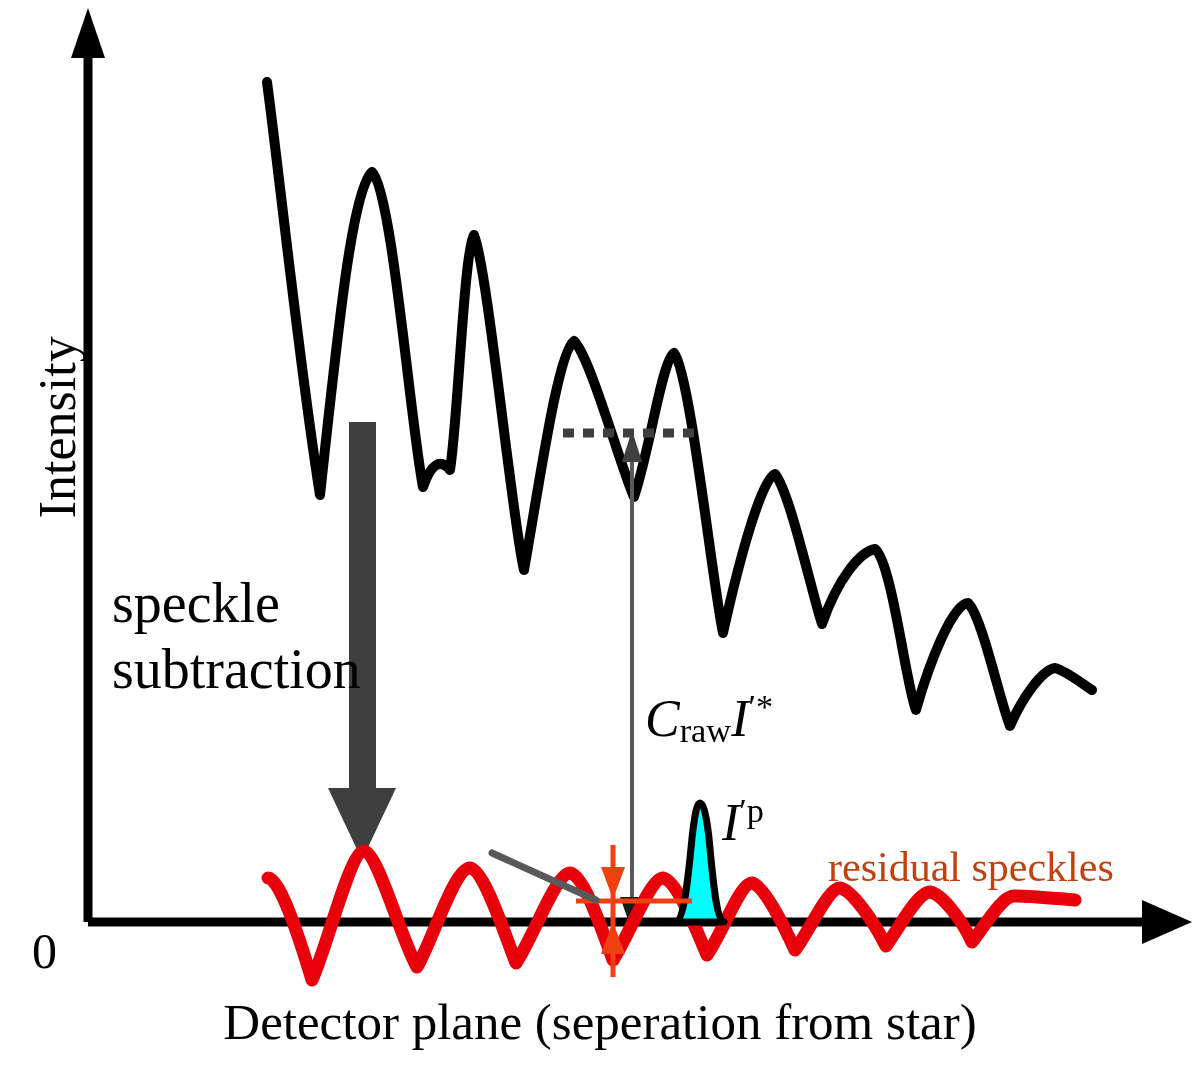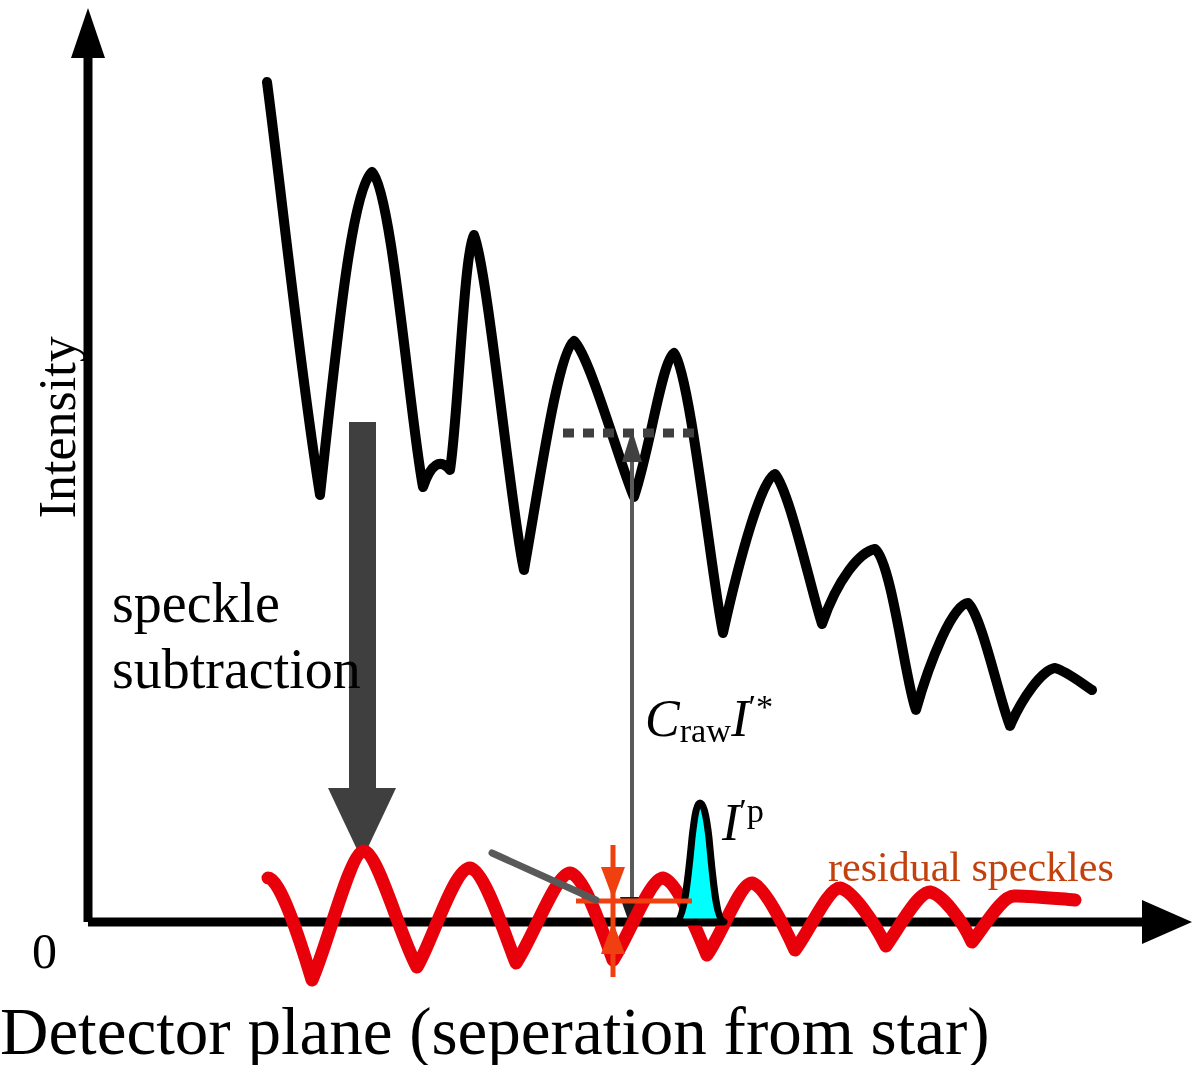--- a/index.html
+++ b/index.html
@@ -38,21 +38,22 @@
     width: 240px;
     text-align: center;
     font-size: 52px;
     transform: rotate(-90deg);
     transform-origin: 50% 50%;
   }
   #x-axis-label {
     left: 0px;
     top: 996px;
     width: 1200px;
-    font-size: 67px;
+    text-align: center;
+    font-size: 51px;
   }
   #origin-label {
     left: 32px;
     top: 925px;
     font-size: 50px;
   }
   #speckle-subtraction-label {
     left: 112px;
     top: 570px;
     font-size: 56px;

